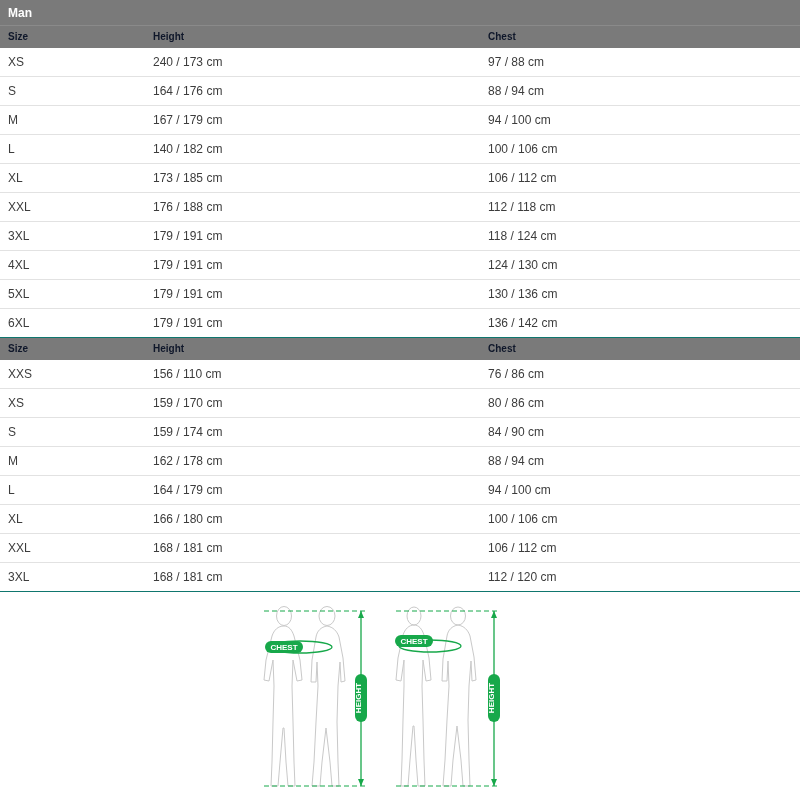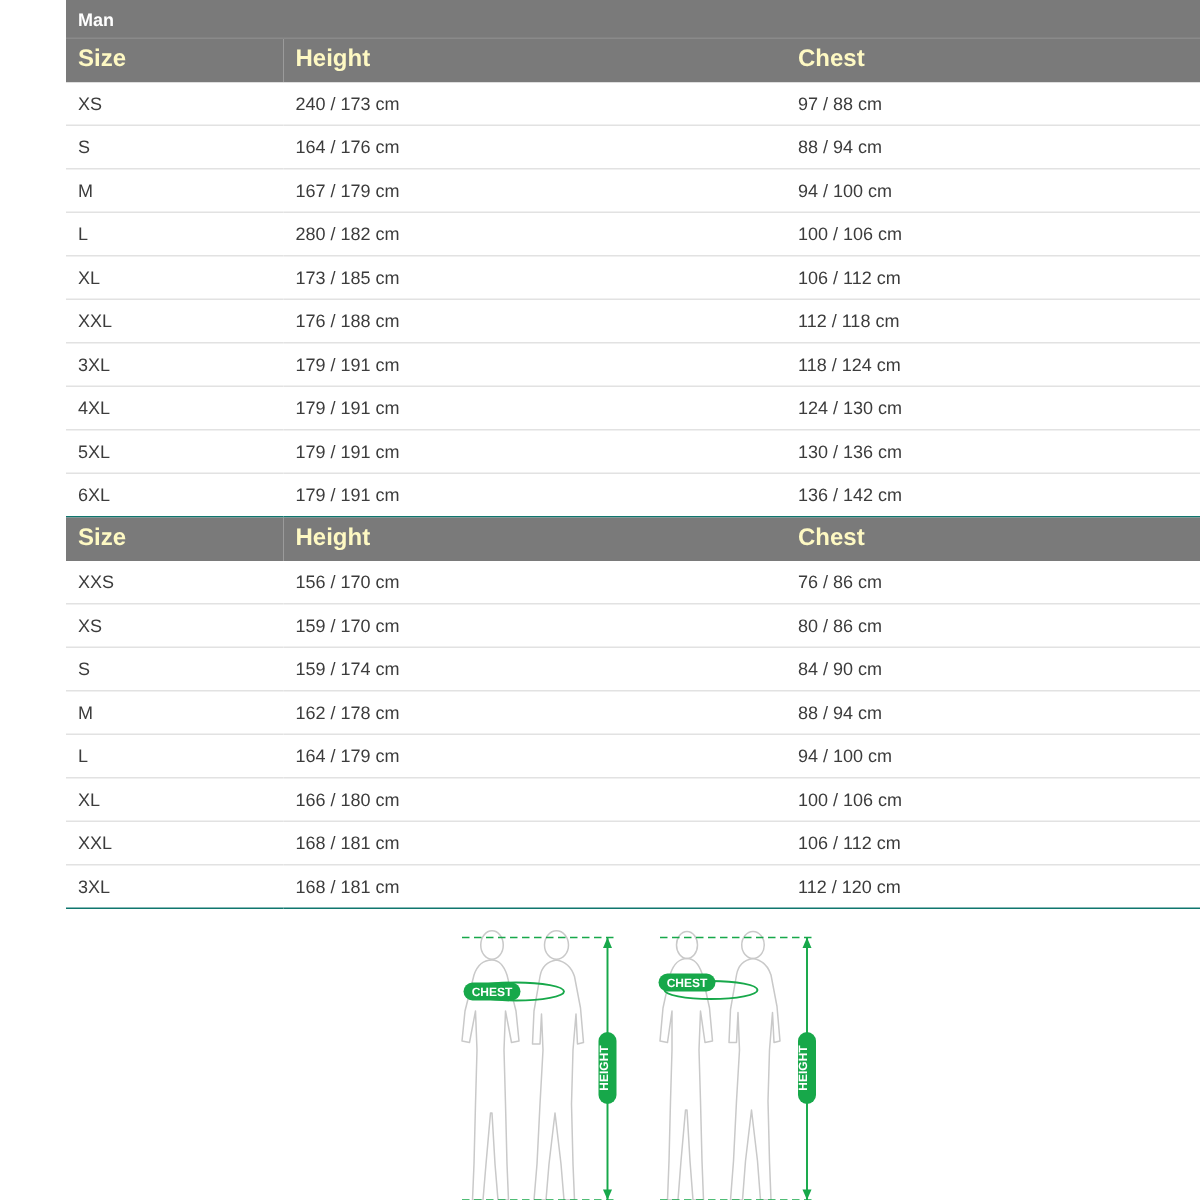--- a/index.html
+++ b/index.html
@@ -12,21 +12,20 @@
     background: #ffffff;
     font-family: "Liberation Sans", sans-serif;
     font-size: 12px;
     color: #333333;
     overflow: hidden;
   }
   .page {
     width: 732px;
     height: 800px;
     position: relative;
-    padding-left: 44px;
   }
   table.size-table {
     width: 800px;
     border-collapse: collapse;
     table-layout: fixed;
   }
   table.size-table td {
     padding: 0;
     margin: 0;
   }
@@ -37,23 +36,23 @@
   tr.group-header td {
     background: #7a7a7a;
     color: #ffffff;
     font-weight: bold;
     font-size: 12px;
     padding: 6px 8px 5px 8px;
     border-bottom: 1px solid #8a8a8a;
   }
   tr.col-header td {
     background: #7a7a7a;
-    color: #fef9c3;
+    color: #0f172a;
     font-weight: bold;
-    font-size: 16px;
+    font-size: 10px;
     padding: 5px 8px 6px 8px;
   }
   tr.data-row td {
     background: #ffffff;
     color: #3c3c3c;
     font-size: 12px;
     padding: 7px 8px 7px 8px;
     border-bottom: 1px solid #e2e2e2;
     vertical-align: middle;
     margin-left: 20px;
@@ -103,21 +102,21 @@
         <td>164 / 176 cm</td>
         <td>88 / 94 cm</td>
       </tr>
       <tr class="data-row">
         <td>M</td>
         <td>167 / 179 cm</td>
         <td>94 / 100 cm</td>
       </tr>
       <tr class="data-row">
         <td>L</td>
-        <td>280 / 182 cm</td>
+        <td>140 / 182 cm</td>
         <td>100 / 106 cm</td>
       </tr>
       <tr class="data-row">
         <td>XL</td>
         <td>173 / 185 cm</td>
         <td>106 / 112 cm</td>
       </tr>
       <tr class="data-row">
         <td>XXL</td>
         <td>176 / 188 cm</td>
@@ -154,21 +153,21 @@
     </colgroup>
     <tbody>
       <tr class="col-header">
         <td>Size</td>
         <td>Height</td>
         <td>Chest</td>
       </tr>
 
       <tr class="data-row">
         <td>XXS</td>
-        <td>156 / 170 cm</td>
+        <td>156 / 110 cm</td>
         <td>76 / 86 cm</td>
       </tr>
       <tr class="data-row">
         <td>XS</td>
         <td>159 / 170 cm</td>
         <td>80 / 86 cm</td>
       </tr>
       <tr class="data-row">
         <td>S</td>
         <td>159 / 174 cm</td>

